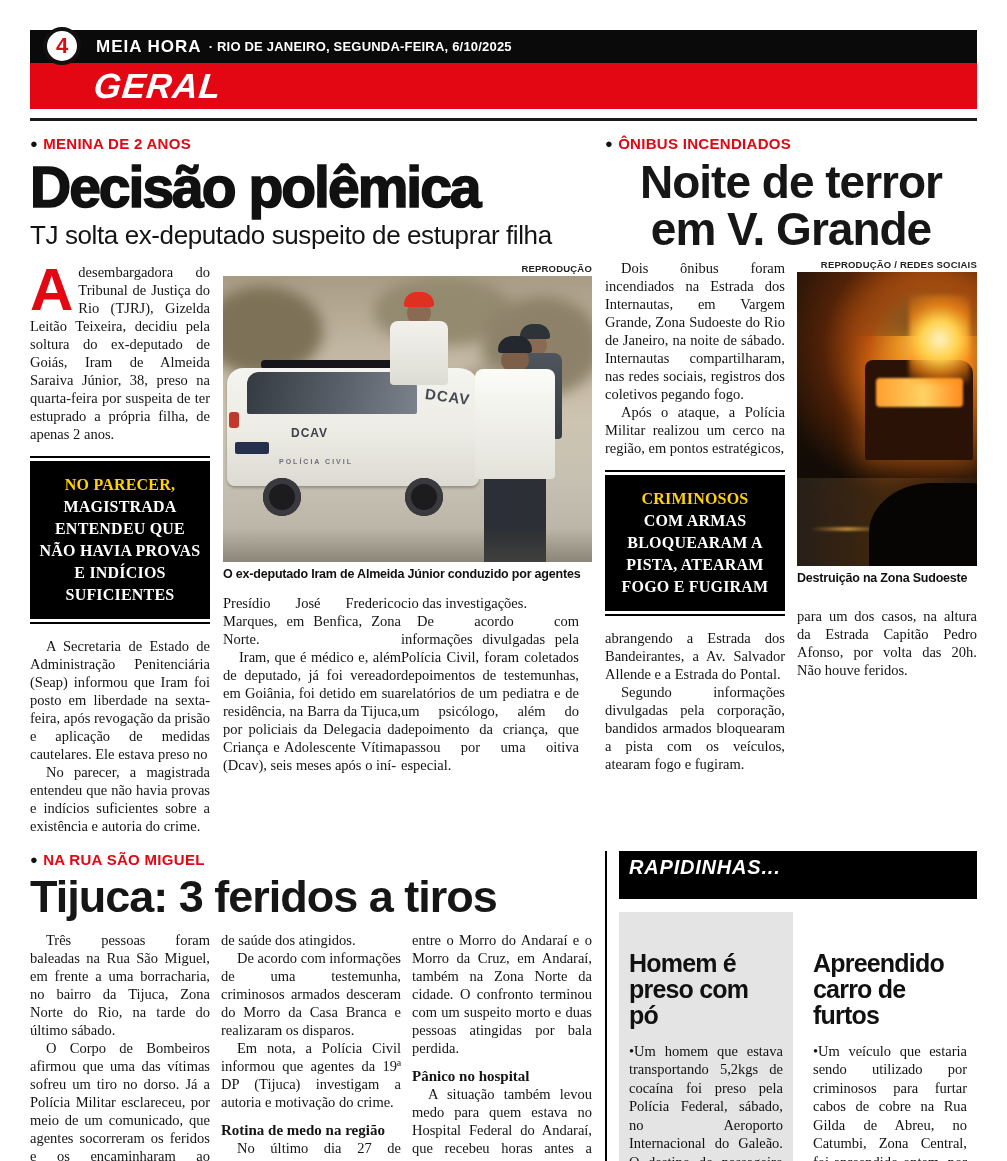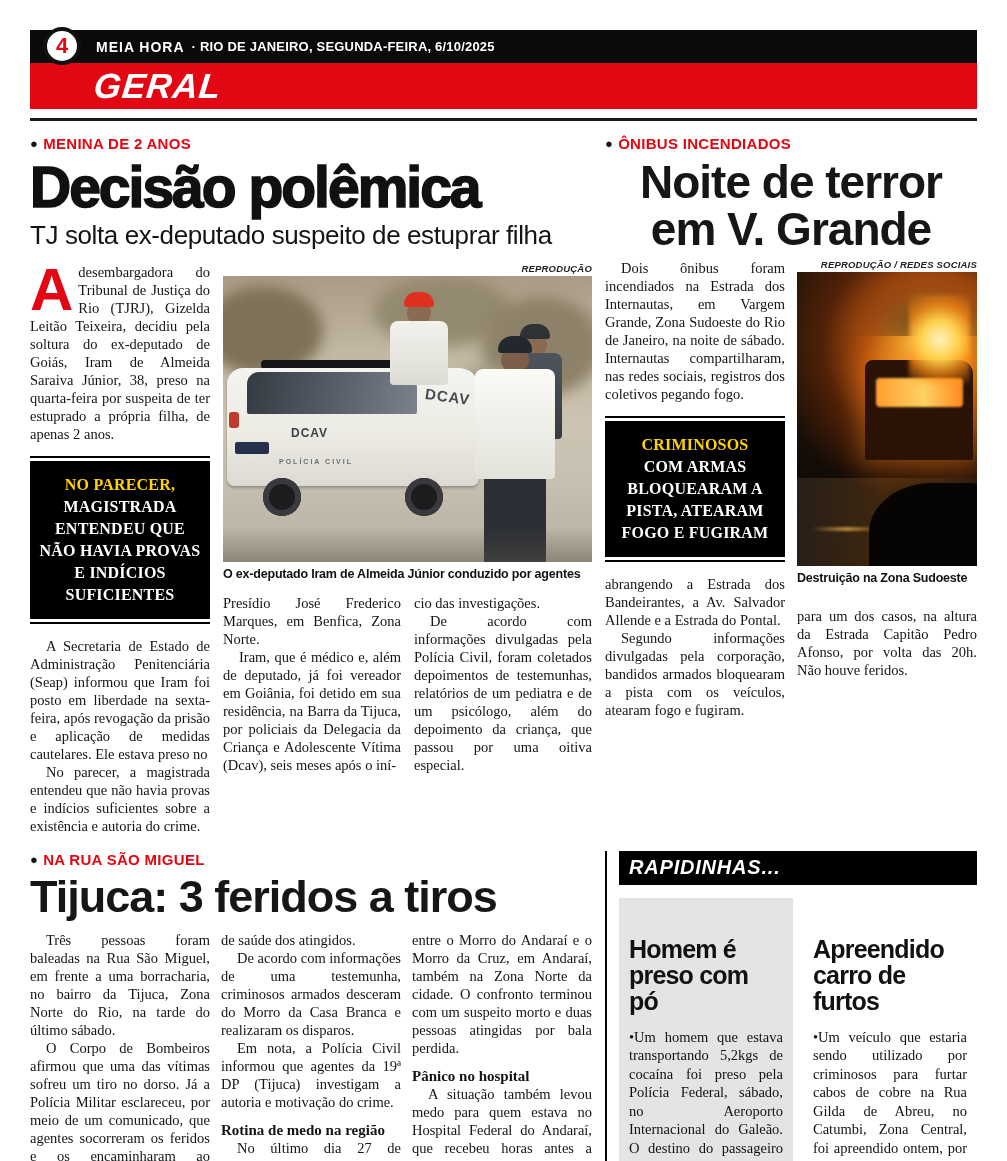--- a/index.html
+++ b/index.html
@@ -11,21 +11,21 @@
   }
   .content { position:absolute; left:30px; top:30px; width:947px; }
 
   
   .topbar { height:33px; background:#0a0a0a; position:relative; display:flex; align-items:center; z-index:3; }
   .badge {
     position:absolute; left:13px; top:-3px; width:38px; height:38px; border-radius:50%;
     background:#fff; border:4px solid #111; color:#e30613; font-weight:bold; font-size:22px;
     display:flex; align-items:center; justify-content:center; z-index:4;
   }
-  .masthead { color:#fff; font-weight:bold; font-size:14px; letter-spacing:1px; margin-left:66px; }
+  .masthead { color:#fff; font-weight:bold; font-size:17px; letter-spacing:1px; margin-left:66px; }
   .dateline { color:#fff; font-weight:bold; font-size:13px; margin-left:7px; letter-spacing:0.2px; }
   .sectionbar { height:46px; background:#e30613; display:flex; align-items:center; }
   .section-title {
     color:#fff; font-weight:bold; font-style:italic; font-size:35px; letter-spacing:1px;
     margin-left:64px; transform:skewX(-6deg); display:inline-block;
   }
   .rule { height:3px; background:#1a1a1a; margin-top:9px; }
 
   
   .kicker { font-size:15px; font-weight:bold; color:#e30613; letter-spacing:0.3px; display:flex; align-items:center; gap:5px; }
@@ -41,27 +41,27 @@
   .serif p.ind { text-indent:16px; }
   .inline-subhead { font-family:"Liberation Serif", serif; font-weight:bold; font-size:15px; margin-top:10px; }
   .dropcap {
     float:left; color:#e30613; font-weight:bold; font-size:60px; line-height:48px;
     margin:3px 5px 0 0; font-family:"Liberation Sans", sans-serif;
   }
   .pq { border-top:2px solid #000; border-bottom:2px solid #000; padding:3px 0; margin:13px 0; }
   .pq-box { background:#000; text-align:center; padding:13px 6px; }
   .pq-lead { color:#ffd200; font-weight:bold; font-size:16px; line-height:22px; letter-spacing:0.2px; }
   .pq-rest { color:#fff; font-weight:bold; font-size:16px; line-height:22px; letter-spacing:0.2px; }
-  .credit { font-size:9.5px; font-weight:bold; text-align:right; letter-spacing:0.2px; margin-bottom:2px; color:#222;font-style:italic; }
+  .credit { font-size:9.5px; font-weight:bold; text-align:right; letter-spacing:0.2px; margin-bottom:2px; color:#222; }
   .caption { font-size:12.5px; font-weight:bold; margin-top:5px; color:#111; letter-spacing:-0.2px; }
 
   
   .top-grid { display:grid; grid-template-columns:562px 372px; column-gap:13px; margin-top:14px; }
   .lead-body { display:grid; grid-template-columns:180px 369px; column-gap:13px; }
-  .lead-right2col { display:grid; grid-template-columns:178px 178px; column-gap:13px; margin-top:13px; }
+  .lead-right2col { display:grid; grid-template-columns:178px 178px; margin-top:13px; }
   .bus-grid { display:grid; grid-template-columns:180px 180px; column-gap:12px; }
 
   
   .photo { position:relative; overflow:hidden; }
   .photo-left { height:286px; background:linear-gradient(180deg,#a99c86 0%,#c2b7a2 26%,#cdc4b1 52%,#c6c0b2 72%,#b5afa2 100%); }
   .blob { position:absolute; border-radius:50%; filter:blur(7px); }
   .b1 { left:-20px; top:10px; width:120px; height:90px; background:#7d7257; }
   .b2 { left:150px; top:0; width:140px; height:70px; background:#948a70; }
   .b3 { right:-10px; top:20px; width:120px; height:100px; background:#8d8269; }
   .b4 { right:60px; top:90px; width:80px; height:60px; background:#a39880; }
@@ -108,21 +108,21 @@
   .road-refl { position:absolute; left:0; bottom:0; width:100%; height:30%; background:linear-gradient(100deg, rgba(60,50,45,0.5) 0%, rgba(150,90,30,0.35) 45%, rgba(40,30,22,0.6) 100%); }
   .fg-dark { position:absolute; right:-10%; bottom:-6%; width:70%; height:34%; background:#070503; border-radius:50% 20% 0 0; }
   .streak { position:absolute; left:8%; bottom:12%; width:40%; height:4px; background:linear-gradient(90deg, rgba(255,170,60,0.0), rgba(255,190,80,0.65), rgba(255,170,60,0)); filter:blur(1px); }
 
   
   .bottom-grid { display:grid; grid-template-columns:562px 372px; column-gap:13px; margin-top:16px; }
   .hl-tijuca { font-size:45px; line-height:1; margin:6px 0 12px; }
   .tijuca-body { display:grid; grid-template-columns:180px 180px 180px; column-gap:11px; }
 
   .rapid { border-left:2px solid #000; padding-left:12px; }
-  .rapid-bar { background:#000; color:#fff; font-weight:bold; font-style:italic; font-size:20px; letter-spacing:0.8px; padding:5px 10px 6px; margin-bottom:13px; }
+  .rapid-bar { background:#000; color:#fff; font-weight:bold; font-style:italic; font-size:20px; letter-spacing:0.8px; padding:5px 10px 20px; margin-bottom:13px; }
   .rapid-items { display:grid; grid-template-columns:1fr 1fr; column-gap:10px; }
   .rapid-card { padding:14px 10px; }
   .rapid-card.gray { background:#e4e4e4; }
   .rapid-hl { font-size:25px; line-height:1.04; font-weight:bold; letter-spacing:-0.8px; margin-bottom:14px;margin-top:24px; }
   .rapid-body { font-family:"Liberation Serif", serif; font-size:14.5px; line-height:18.5px; text-align:justify; }
 
   .hl2 { font-size:46px; line-height:1.02; margin:7px 0 6px;text-align:center; }
   .mt { margin-top:13px; }
 </style>
 </head>
@@ -226,20 +226,21 @@
       <article>
         <div class="kicker">
           <span class="kbullet">●</span>
           <span>ÔNIBUS INCENDIADOS</span>
         </div>
         <h1 class="hl-light hl2">Noite de terror em V. Grande</h1>
 
         <div class="bus-grid">
           <div class="serif">
             <p class="ind">Dois ônibus foram incendiados na Estrada dos Internautas, em Vargem Grande, Zona Sudoeste do Rio de Janeiro, na noite de sábado. Internautas compartilharam, nas redes sociais, registros dos coletivos pegando fogo.</p>
+            <p class="ind">Após o ataque, a Polícia Militar realizou um cerco na região, em pontos estratégicos,</p>
             <div class="pq">
               <div class="pq-box">
                 <div class="pq-lead">CRIMINOSOS</div>
                 <div class="pq-rest">COM ARMAS BLOQUEARAM A PISTA, ATEARAM FOGO E FUGIRAM</div>
               </div>
             </div>
             <p>abrangendo a Estrada dos Bandeirantes, a Av. Salvador Allende e a Estrada do Pontal.</p>
             <p class="ind">Segundo informações divulgadas pela corporação, bandidos armados bloquearam a pista com os veículos, atearam fogo e fugiram.</p>
           </div>
 

